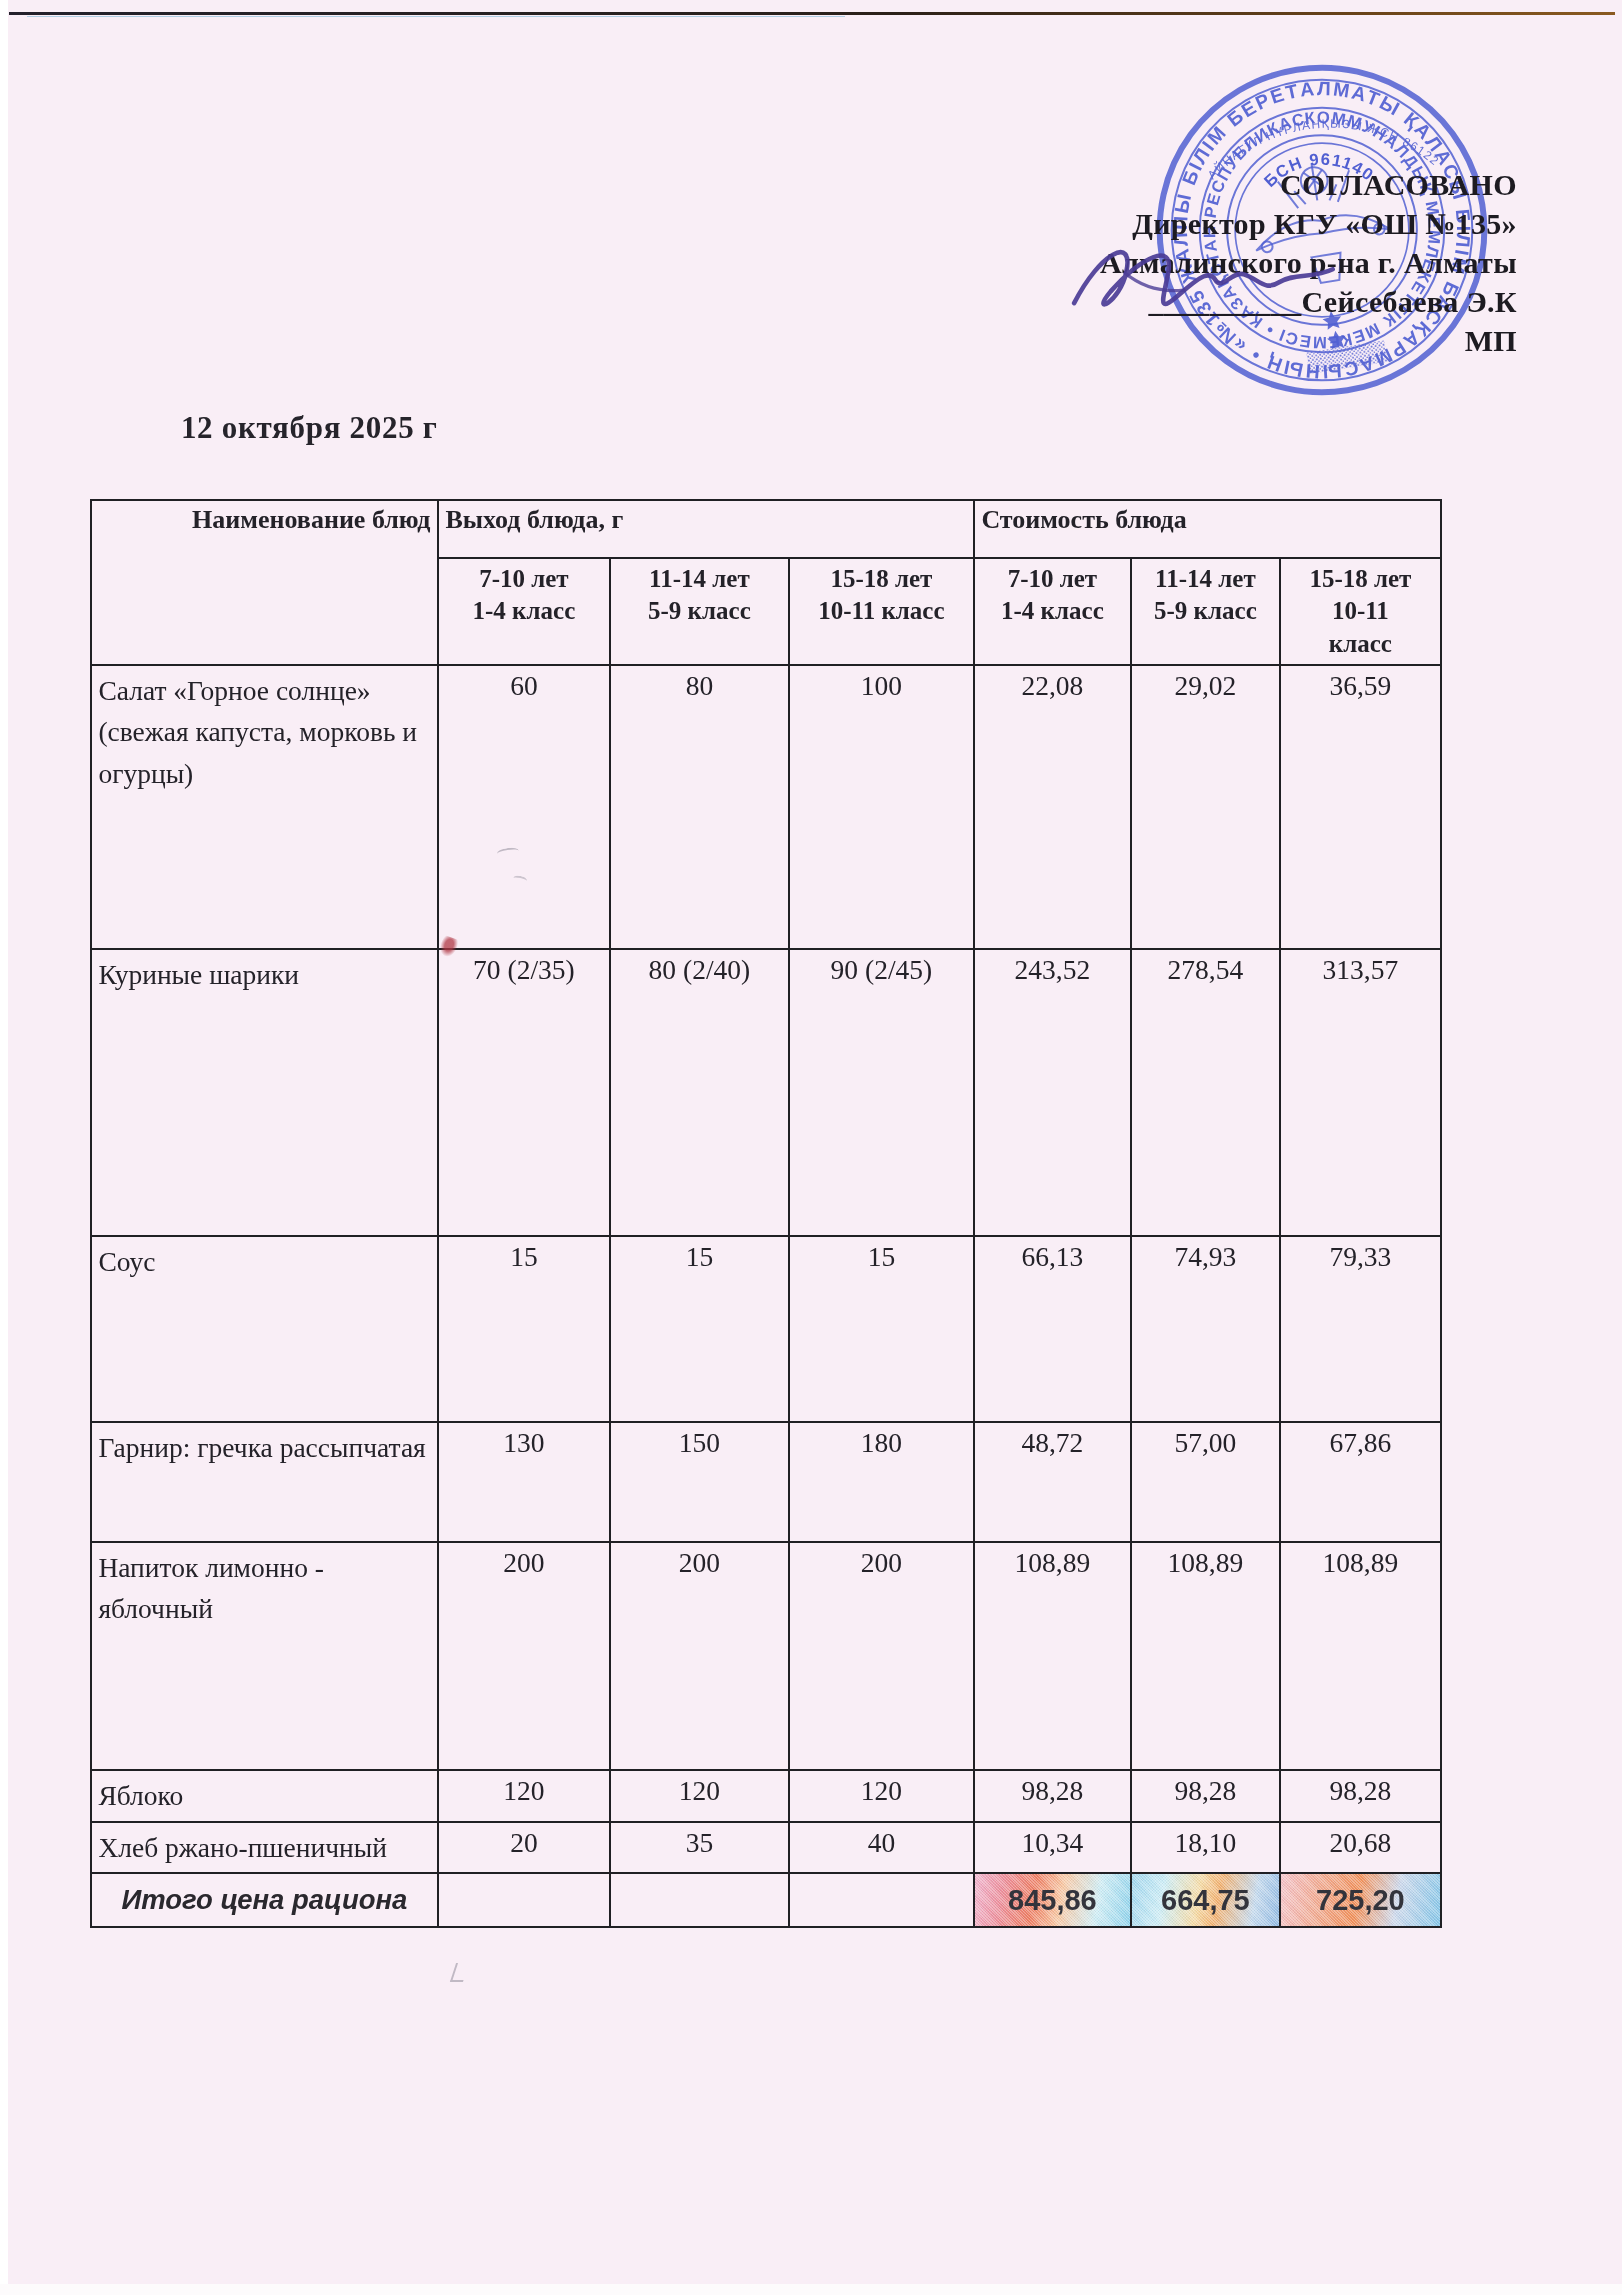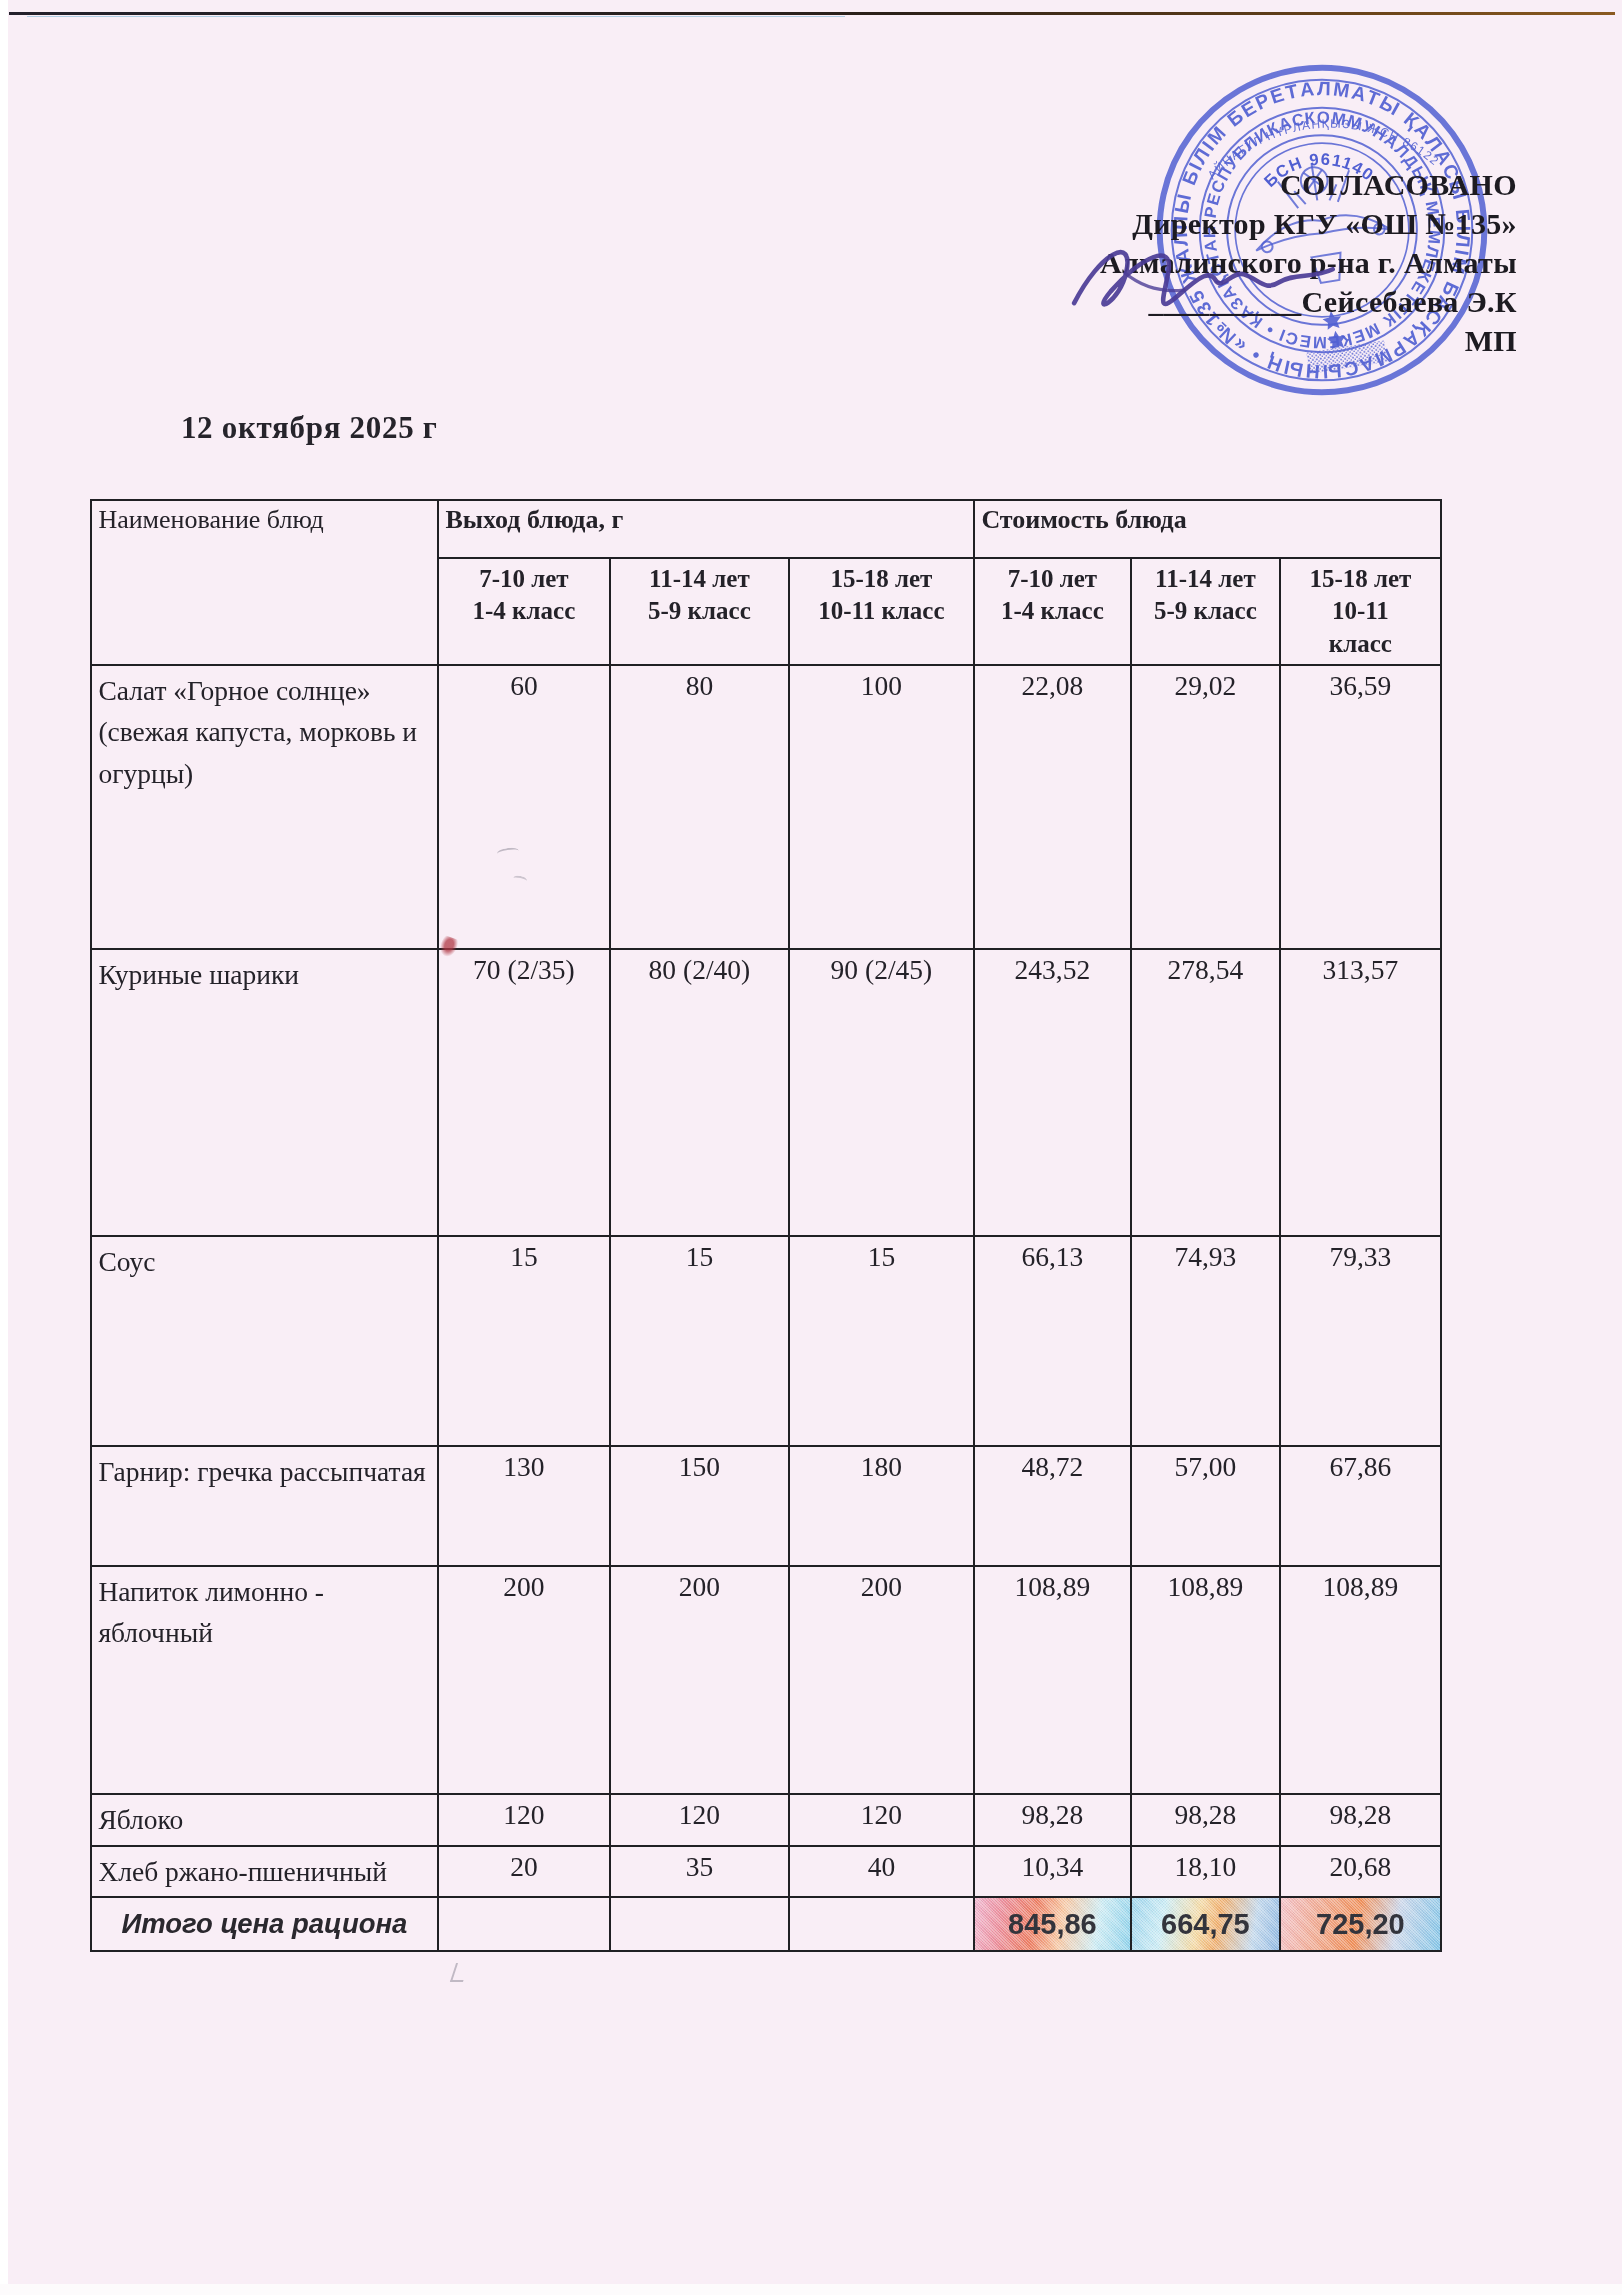--- a/index.html
+++ b/index.html
@@ -41,26 +41,26 @@
   table.menu{
     position:absolute;left:82px;top:499px;width:1350px;
     border-collapse:collapse;table-layout:fixed;
     font-size:27.5px;color:#242229;
   }
   table.menu td{
     border:2px solid var(--border,#202024);
     vertical-align:top;padding:3.9px 6.5px;overflow:hidden;
   }
   tr.h1{height:58px;}  tr.h2{height:98px;}
-  tr.rr0{height:284px;} tr.rr1{height:287px;border-radius:13px;} tr.rr2{height:210px;}
+  tr.rr0{height:284px;} tr.rr1{height:287px;border-radius:13px;} tr.rr2{height:186px;}
   tr.rr3{height:120px;} tr.rr4{height:228px;padding-left:18px;} tr.rr5{height:52px;}
   tr.rr6{height:48px;}  tr.rt{height:54px;}
   td.ghead{font-weight:bold;font-size:26px;text-align:left;vertical-align:middle;}
   td.shead{font-weight:bold;font-size:25px;line-height:1.3;text-align:center;vertical-align:middle;white-space:pre-line;padding:2.6px 1.3px;}
-  td.namehead{font-weight:normal;font-size:26px;text-align:left;vertical-align:middle;}
+  td.namehead{font-weight:bold;font-size:26px;text-align:right;vertical-align:middle;}
   td.nm{padding:6.5px 10.5px;line-height:1.5;}
   td.num{text-align:center;padding-top:7.9px;}
   tr.rt td{vertical-align:middle;}
   td.total-label{
     font-family:"Liberation Sans","DejaVu Sans",sans-serif;
     font-weight:bold;font-style:italic;font-size:27.5px;padding-left:10.5px;color:#2a282e;text-align:center;
   }
   td.total-val{
     font-family:"Liberation Sans","DejaVu Sans",sans-serif;
     font-weight:bold;font-size:29px;text-align:center;color:#33343c;

